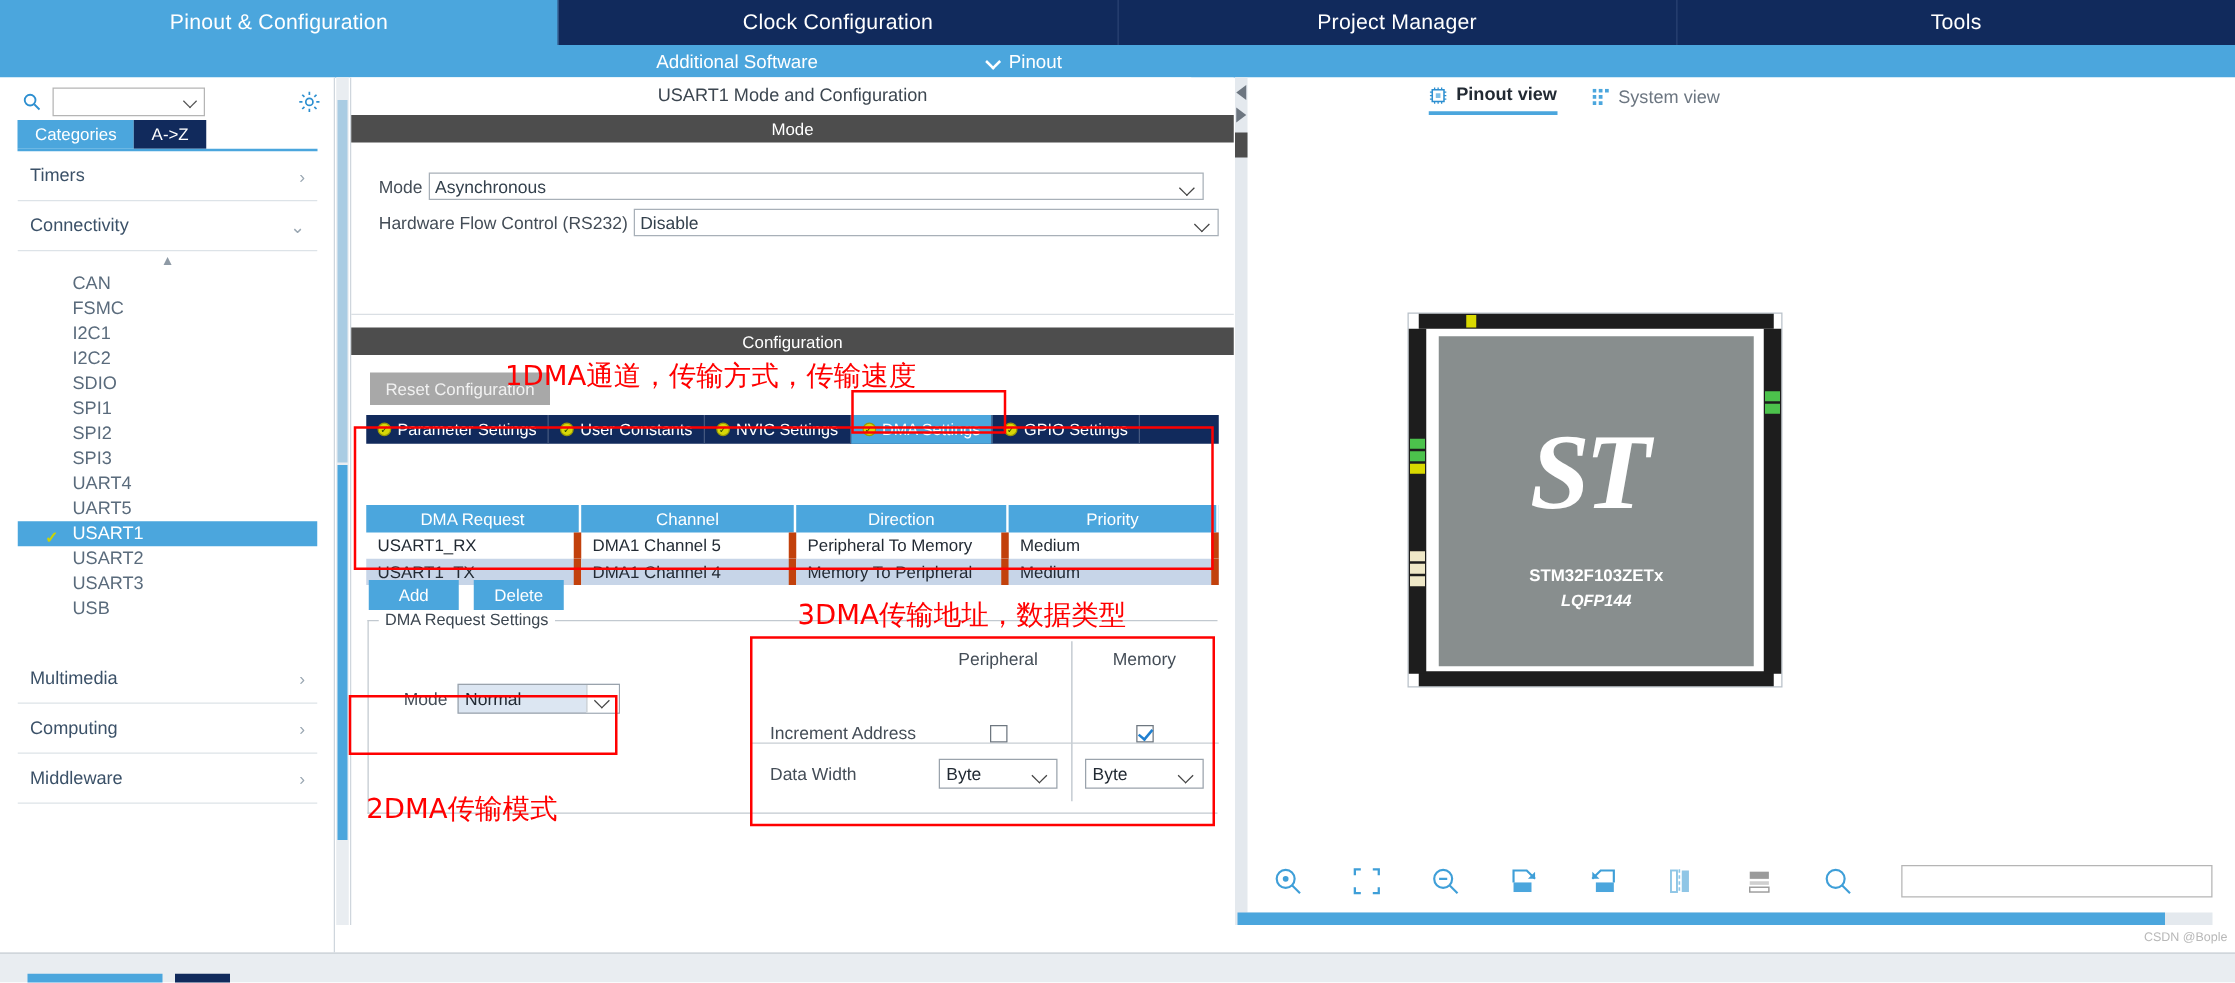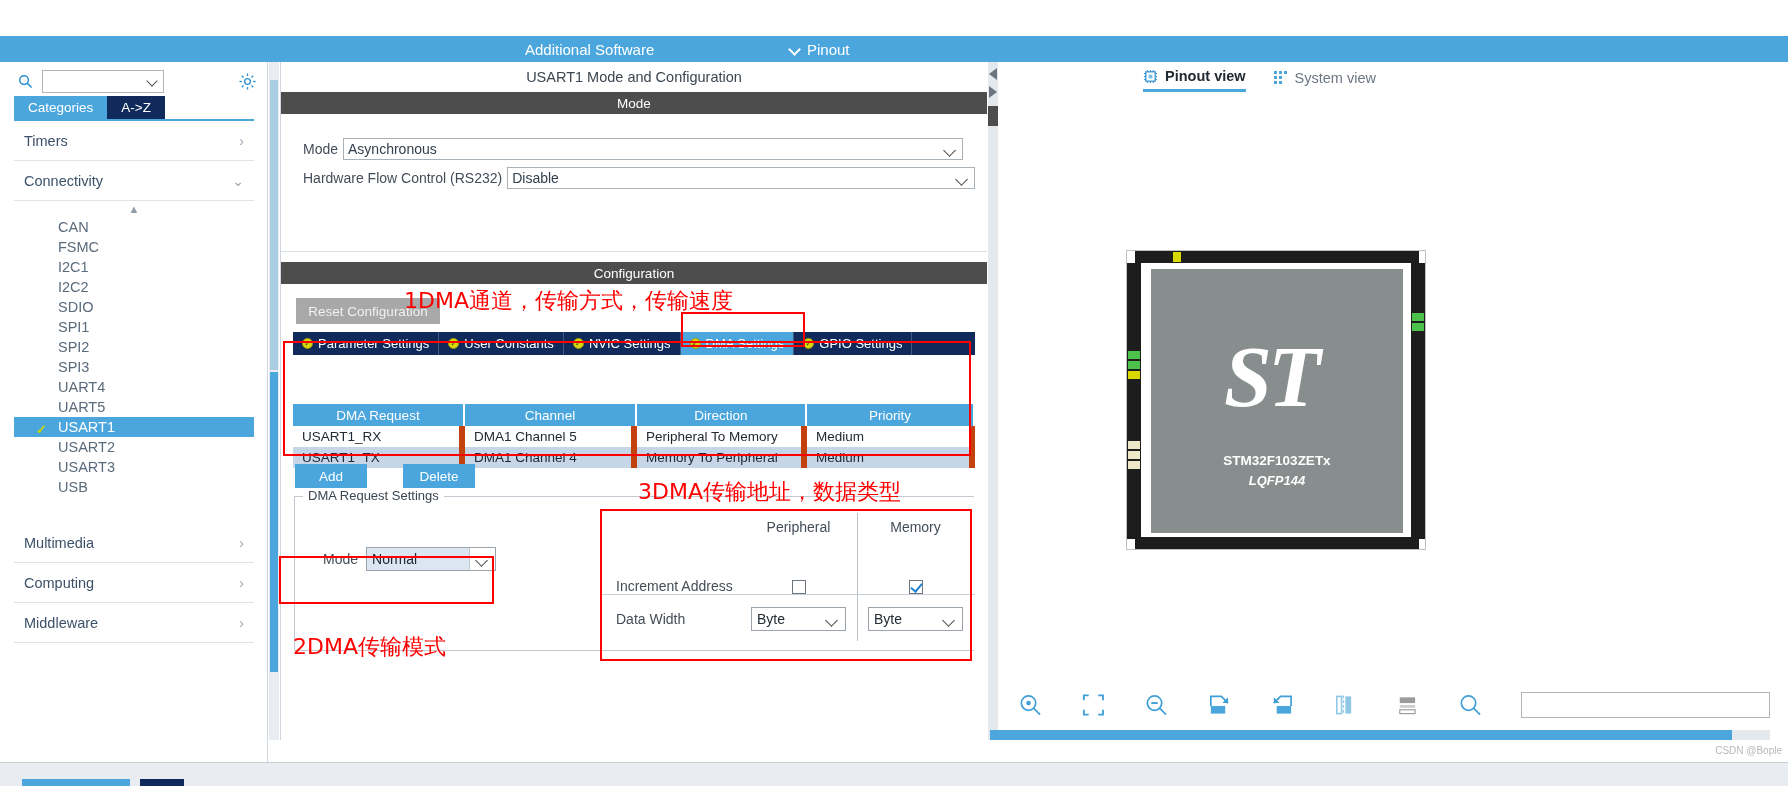--- a/index.html
+++ b/index.html
@@ -177,21 +177,21 @@
   }
   .dmaTable .trow.alt div{ background:#c7d5e8; }
   .c1{ width:172px;} .c2{ width:172px;} .c3{ width:170px;} .c4{ width:168px;}
 
   .addBtn, .delBtn{
     position:absolute; top:180px; height:24px;
     background:#4ba6dd; color:#ffffff; font-size:13.5px;
     display:flex;align-items:center;justify-content:center; cursor:pointer;
   }
   .addBtn{ left:14px; width:72px; }
-  .delBtn{ left:98px; width:72px;margin-left:24px; }
+  .delBtn{ left:98px; width:72px; }
 
   .fieldset{
     position:absolute; left:13px; top:212px; width:680px; height:155px;
     border:1px solid #c2c9d0; border-right:none;
   }
   .fieldset .legend{
     position:absolute; left:8px; top:-9px; background:#fff; padding:0 5px;
     font-size:13px; color:#3c4650;
   }
   .modeFieldRow{
@@ -338,20 +338,34 @@
     border-top:1px solid #c8ced4;
   }
   .footerstrip .blue1{ position:absolute; left:22px; top:16px; width:108px; height:8px; background:#4ba6dd;}
   .footerstrip .navy1{ position:absolute; left:140px; top:16px; width:44px; height:8px; background:#112a5c;}
 </style>
 </head>
 <body>
 
 <div id="app">
 
+  <div class="topnav">
+    <div class="tab active">
+        <span>Pinout &amp; Configuration</span>
+      </div>
+    <div class="tab">
+        <span>Clock Configuration</span>
+      </div>
+    <div class="tab">
+        <span>Project Manager</span>
+      </div>
+    <div class="tab">
+        <span>Tools</span>
+      </div>
+  </div>
 
   <div class="subnav">
     <div class="sb sb-addl">Additional Software</div>
     <div class="sb sb-pinout">
       <span class="chev-d"></span>
       <span>Pinout</span>
     </div>
   </div>
 
   <div class="leftpanel">

